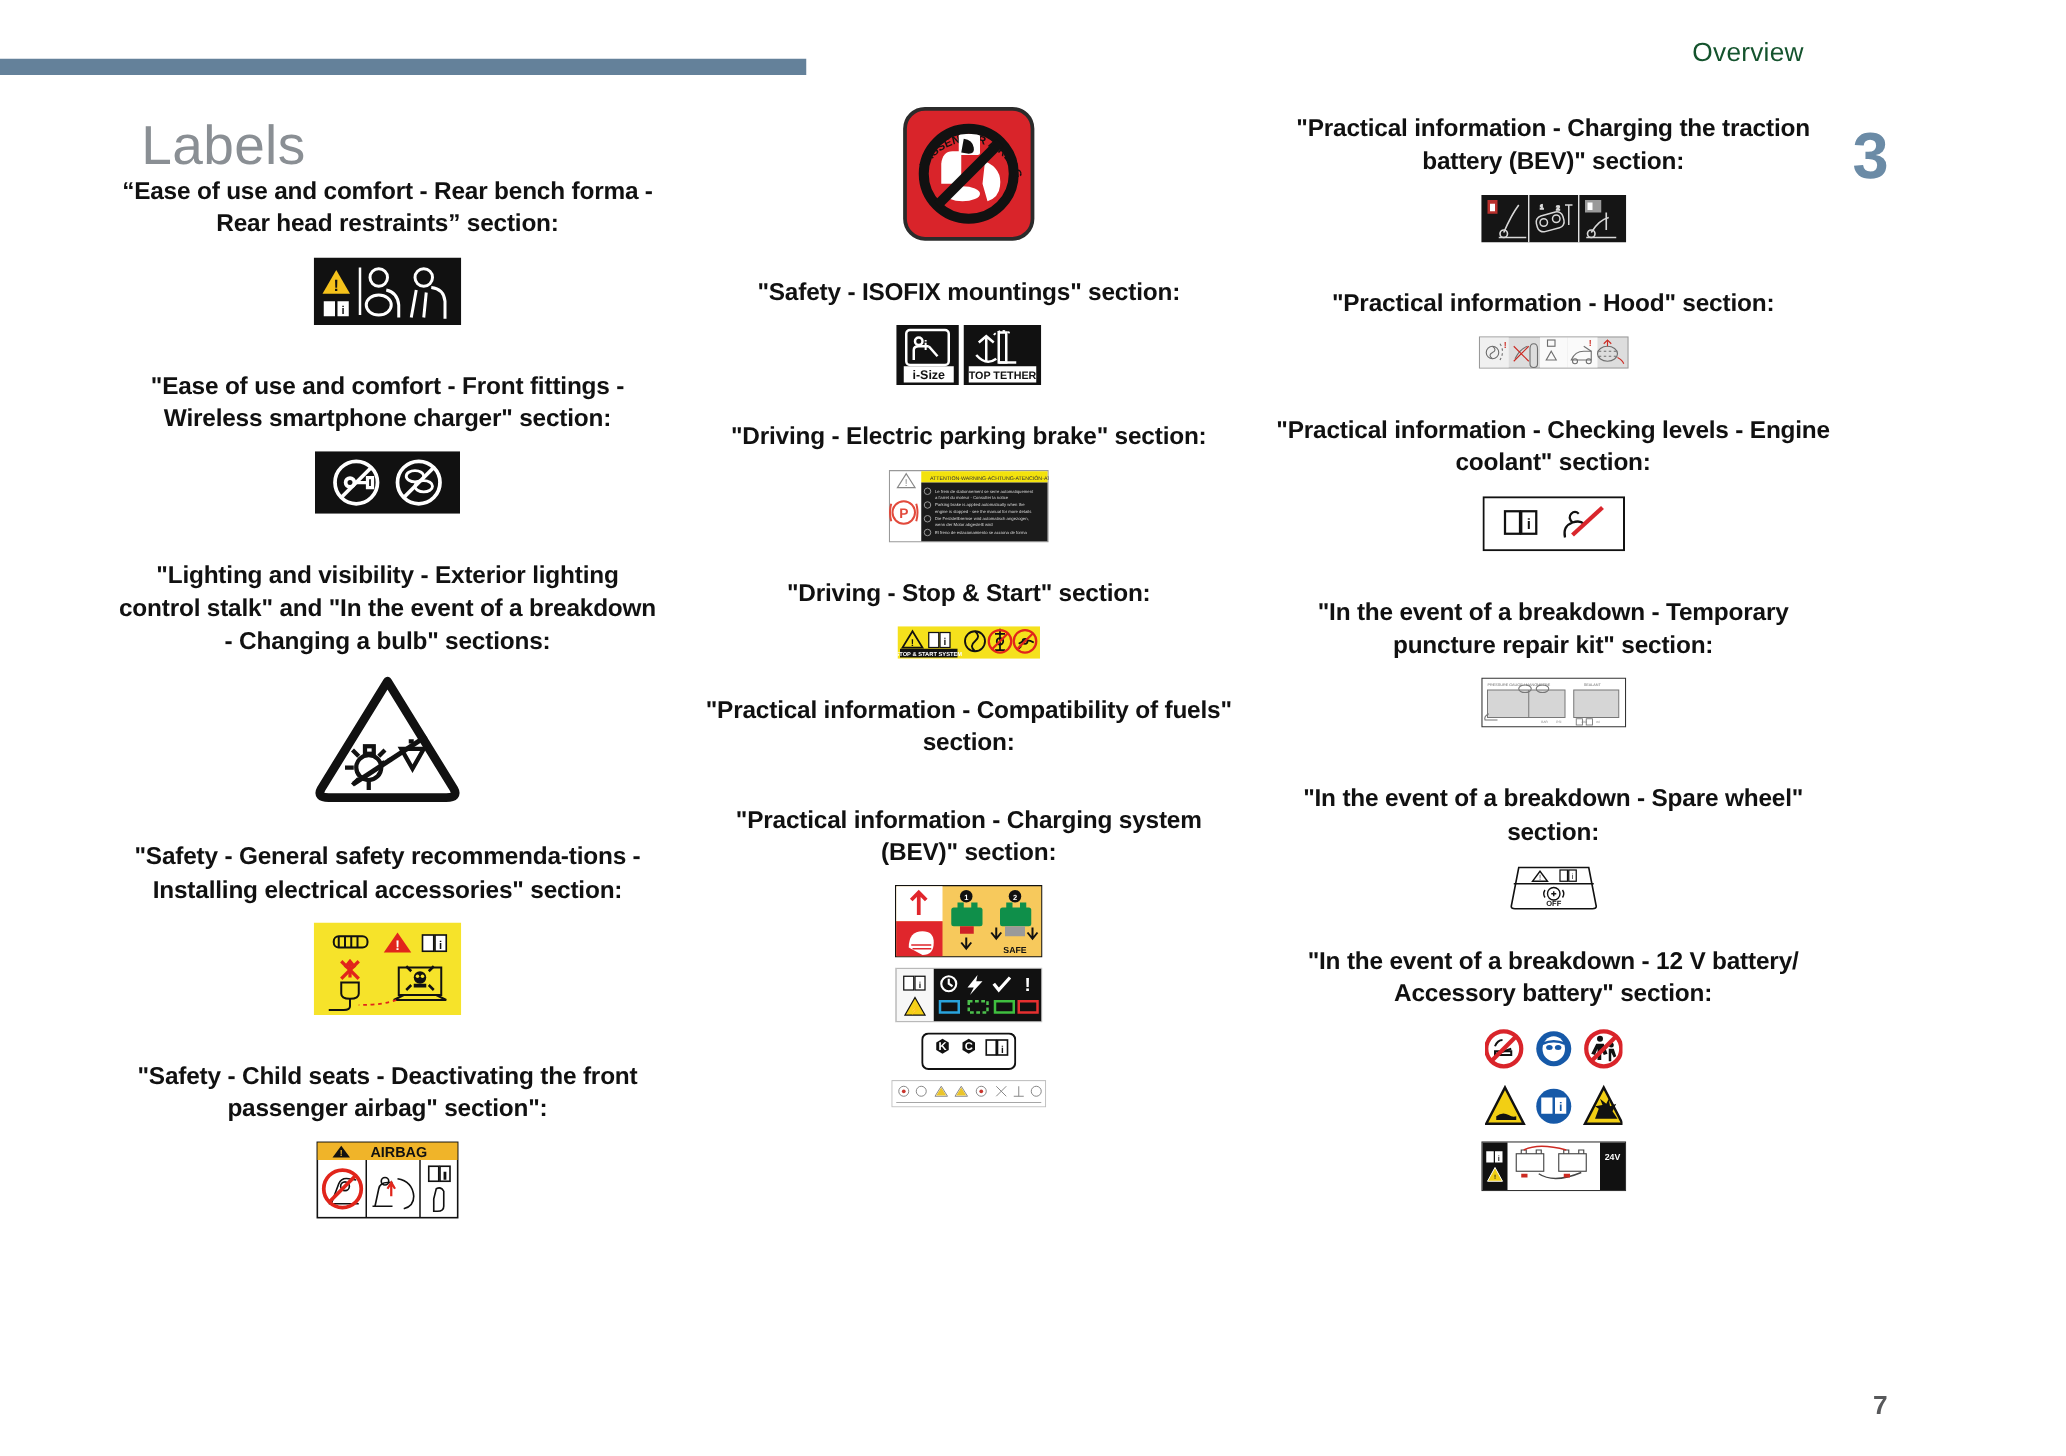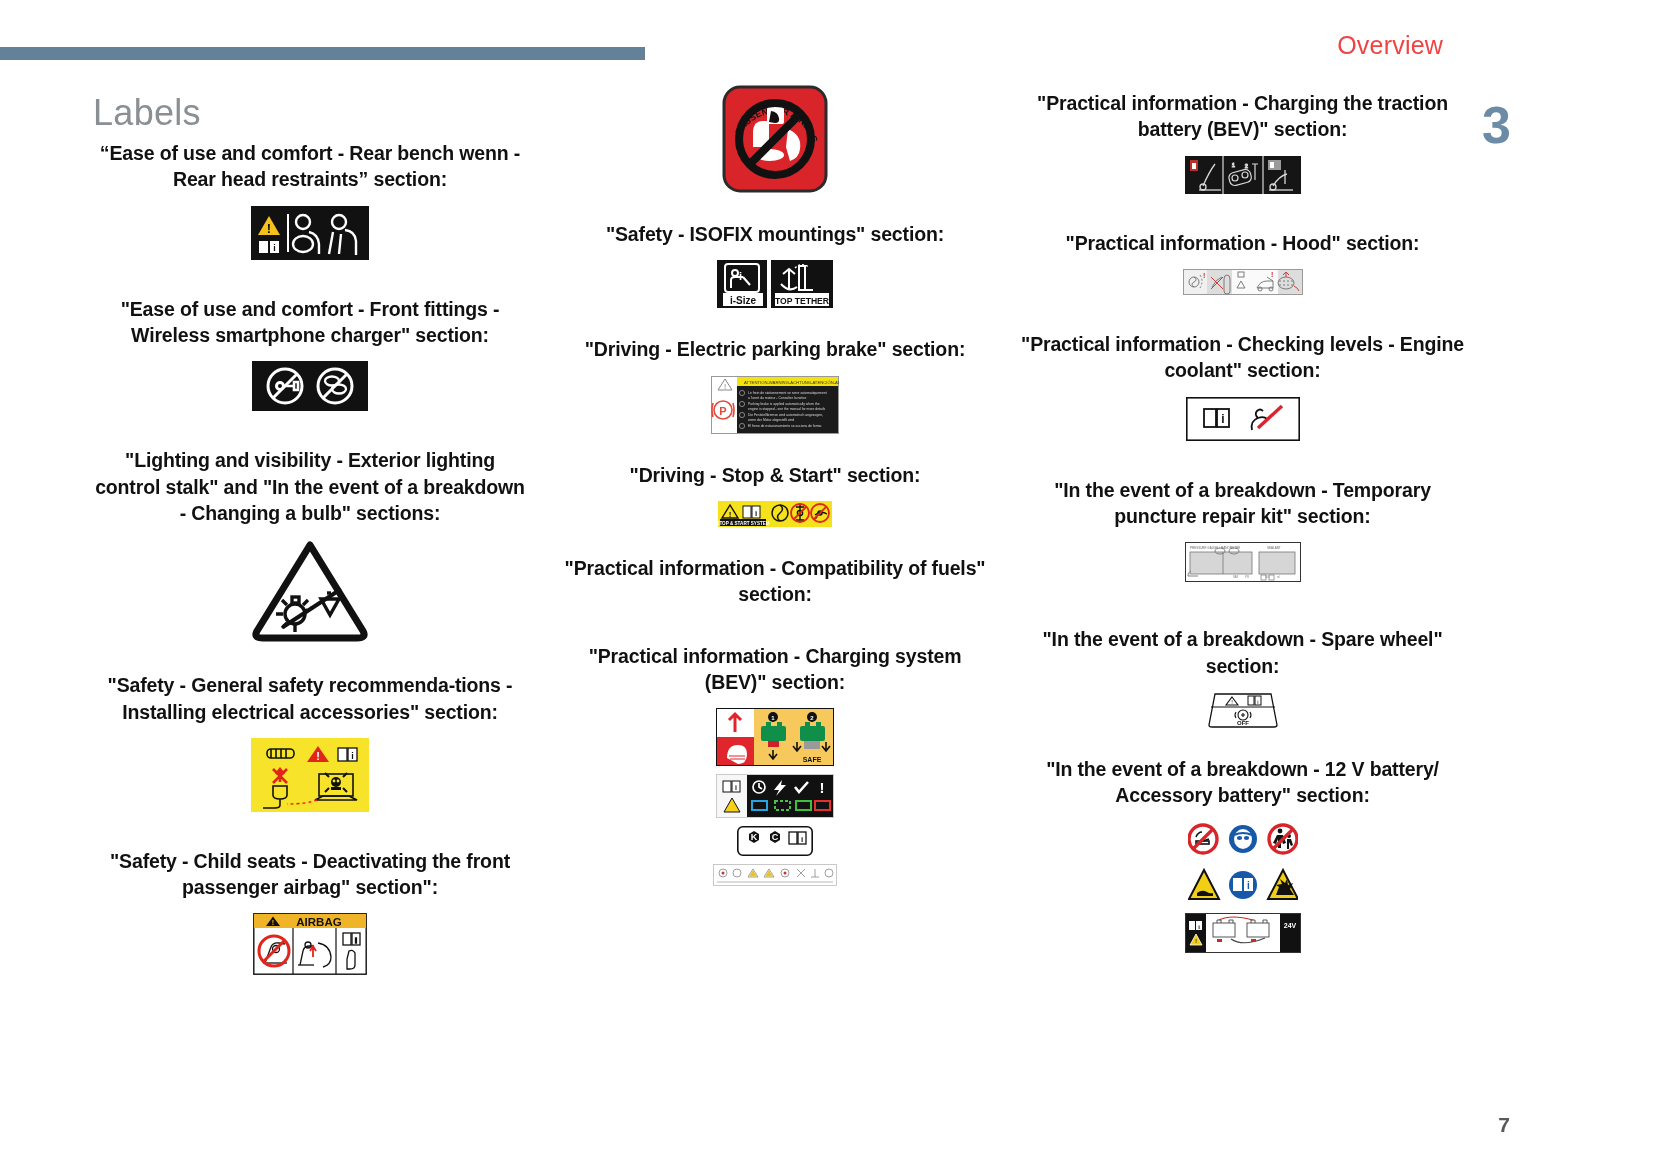--- a/index.html
+++ b/index.html
@@ -8,35 +8,35 @@
     background:#ffffff;
     font-family:"Liberation Sans", sans-serif;
     position:relative;overflow:hidden;
   }
   .header-bar{
     position:absolute;left:0;top:47px;width:645px;height:13px;
     background:#64819a;
   }
   .header-title{
     position:absolute;right:210px;top:31px;
-    font-size:25px;color:#ef4444;letter-spacing:.2px;
+    font-size:21px;color:#14532d;letter-spacing:.2px;
     font-family:"Liberation Sans", sans-serif;
   }
   .chapter-number{
     position:absolute;right:143px;top:95px;
     font-size:52px;font-weight:bold;color:#6b8ba6;
     letter-spacing:-1px;
   }
   .page-number{
     position:absolute;right:143px;bottom:28px;
     font-size:21px;font-weight:bold;color:#58595b;
   }
   .page-title{
-    position:absolute;left:93px;top:92px;
-    font-size:36px;color:#8a8f94;font-weight:400;letter-spacing:.3px;
+    position:absolute;left:113px;top:92px;
+    font-size:44px;color:#8a8f94;font-weight:400;letter-spacing:.3px;
   }
   .columns{
     position:absolute;left:0;top:140px;width:1653px;
   }
   .col{position:absolute;top:0;}
   .col-left{left:95px;width:430px;}
   .col-mid{left:560px;width:430px;}
   .col-right{left:1020px;width:445px;}
   .col-mid{top:-55px;}
   .col-right{top:-50px;}
@@ -61,21 +61,21 @@
 <div class="header-title">Overview</div>
 <div class="chapter-number">3</div>
 <div class="page-number">7</div>
 <div class="page-title">Labels</div>
 
 <div class="columns">
 
   <div class="col col-left">
 
     <div class="entry">
-      <div class="caption">“Ease of use and comfort - Rear bench wenn - Rear head restraints” section:</div>
+      <div class="caption">“Ease of use and comfort - Rear bench forma - Rear head restraints” section:</div>
       <div class="art">
         <svg width="118" height="54" viewBox="0 0 118 54">
           <rect width="118" height="54" fill="#111"></rect>
           <polygon points="18,10 29,29 7,29" fill="#f5c21b"></polygon>
           <text x="18" y="27" font-size="13" font-weight="bold" fill="#111" text-anchor="middle" font-family="Liberation Sans, sans-serif">!</text>
           <rect x="8" y="35" width="9" height="12" fill="#fff"></rect>
             <rect x="19" y="35" width="9" height="12" fill="#fff"></rect>
           <text x="23.5" y="45" font-size="9" font-weight="bold" fill="#111" text-anchor="middle" font-family="Liberation Sans, sans-serif">i</text>
           <line x1="37" y1="8" x2="37" y2="46" stroke="#fff" stroke-width="2"></line>
           <g fill="none" stroke="#fff" stroke-width="2.4">

